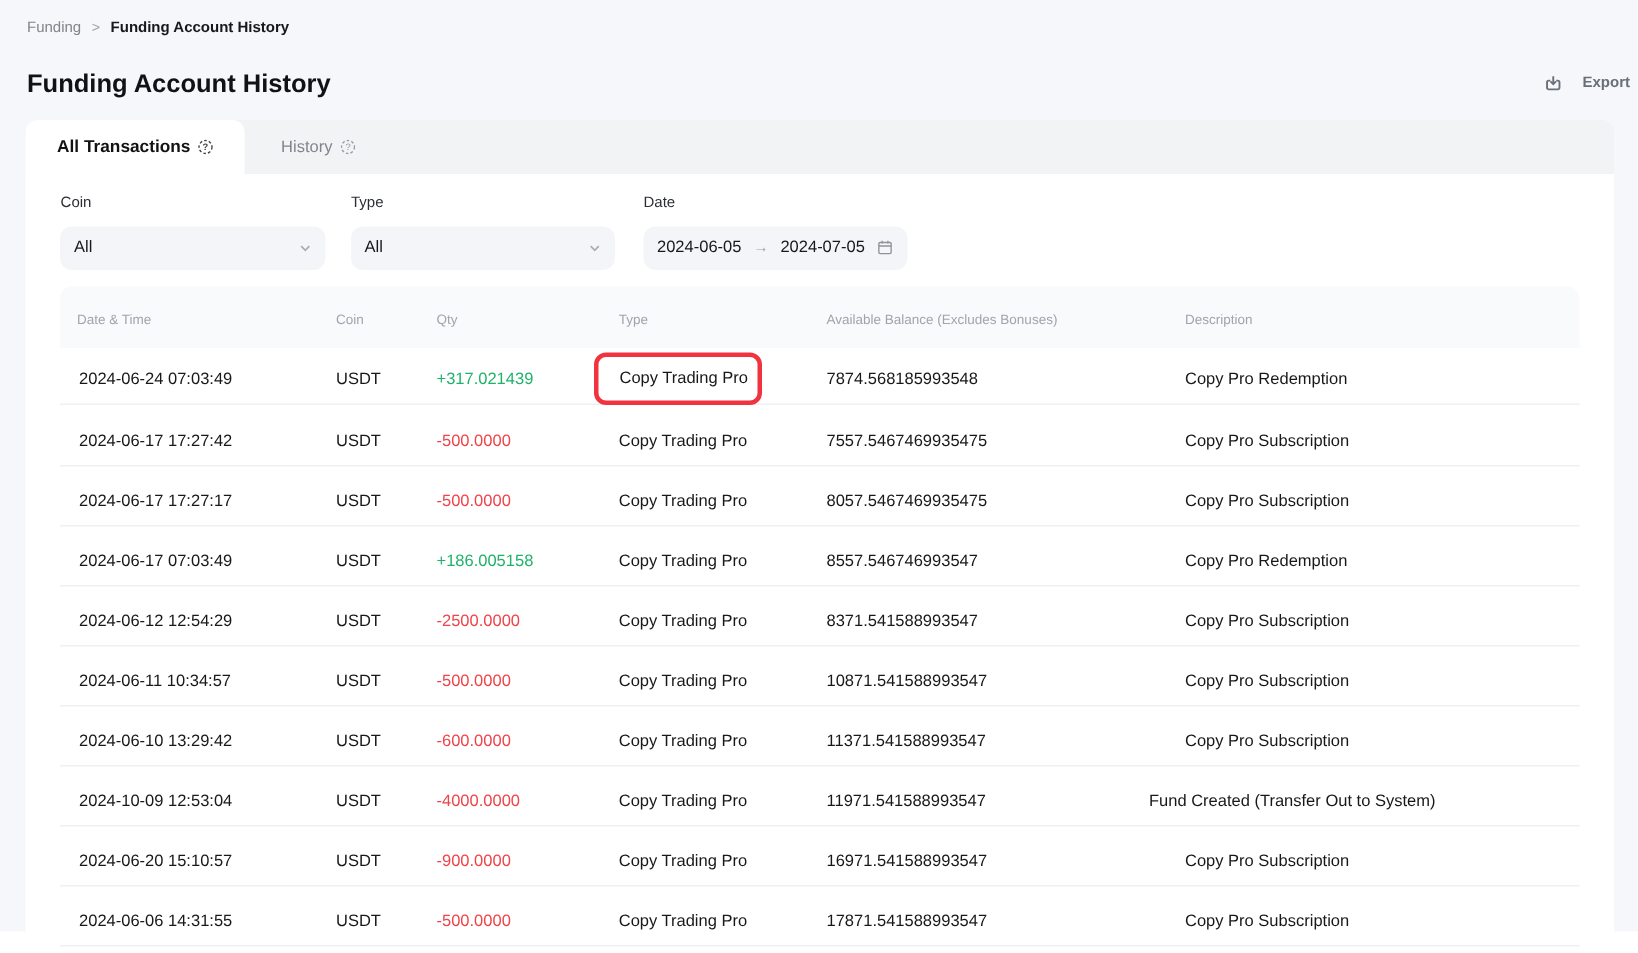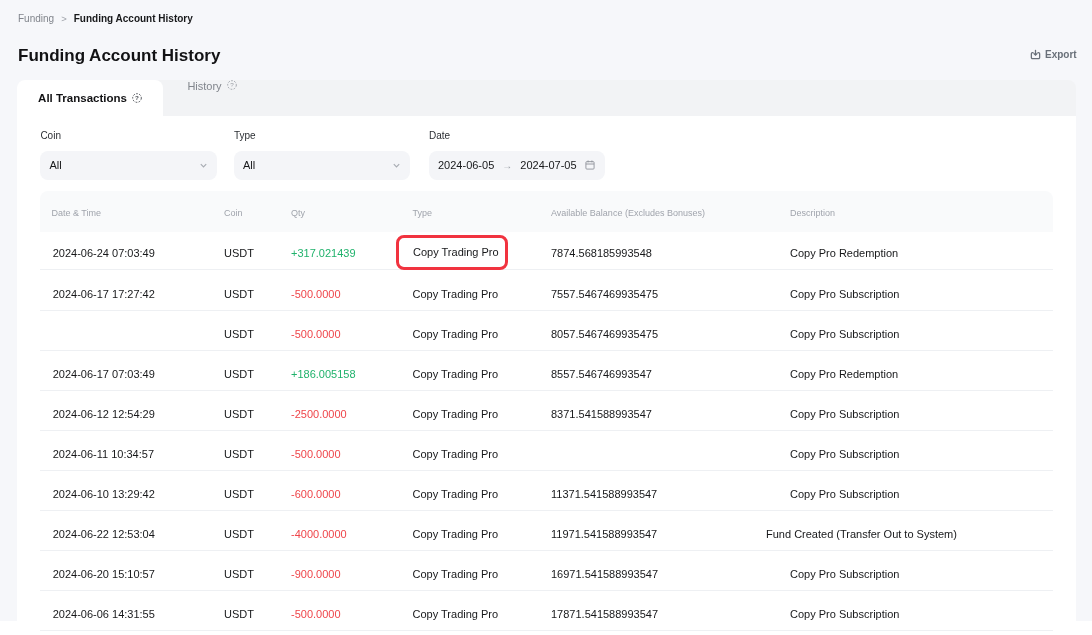--- a/index.html
+++ b/index.html
@@ -2,25 +2,25 @@
 <html><head><meta charset="utf-8">
 <style>
 *{margin:0;padding:0;box-sizing:border-box}
 html,body{width:1092px;height:635px;overflow:hidden}
 body{background:#fff;font-family:"Liberation Sans",sans-serif;color:#17181a;position:relative}
 .pagebg{position:absolute;left:0;top:0;width:1092px;height:620.6px;background:#f6f7fa}
 .crumbs{position:absolute;left:18px;top:13px;font-size:10px;line-height:12px;color:#81858c}
 .crumbs .sep{color:#9ea2a9;margin:0 7px;font-size:9.5px;position:relative;top:-.5px}
 .crumbs b{color:#17181a;font-weight:700}
 h1{position:absolute;left:18px;top:46px;font-size:17px;line-height:20px;font-weight:700;color:#121214}
-.export{position:absolute;left:1030px;top:49px;font-size:10px;font-weight:700;color:#697079;display:flex;gap:4px;height:12px}
+.export{position:absolute;left:1030px;top:49px;font-size:10px;font-weight:700;color:#697079;display:flex;align-items:center;gap:14px;height:12px}
 .card{position:absolute;left:17px;top:80px;width:1059px;height:555px}
 .tabstrip{position:absolute;left:0;top:0;width:100%;height:36px;background:#f2f3f5;border-radius:8px 8px 0 0}
 .tab-active{position:absolute;left:0;top:0;width:146px;height:36px;background:#fff;border-radius:8px 8px 0 0;display:flex;align-items:center;justify-content:center;font-size:11.5px;font-weight:700;color:#121214;gap:5px}
-.tab-hist{position:absolute;left:139px;top:0;width:112px;height:36px;display:flex;align-items:flex-start;justify-content:center;font-size:11px;font-weight:400;color:#81858c;gap:5px}
+.tab-hist{position:absolute;left:139px;top:0;width:112px;height:36px;display:flex;align-items:center;justify-content:center;font-size:11px;font-weight:400;color:#81858c;gap:5px}
 .content{position:absolute;left:0;top:36px;width:100%;height:519px;background:#fff}
 .flabel{position:absolute;font-size:10px;line-height:12px;color:#2b2e33}
 .fbox{position:absolute;top:34.5px;height:29.5px;background:#f4f5f8;border-radius:8px;font-size:11px;font-weight:400;color:#17181a;display:flex;align-items:center;padding:0 9px;white-space:nowrap}
 .fbox .chev{position:absolute;right:9px;top:10px}
 .thead{position:absolute;left:23px;top:74.5px;width:1013px;height:41.5px;background:#f9fafb;border-radius:8px 8px 0 0}
 .thead span{position:absolute;top:17.5px;font-size:9px;color:#a0a4ac;white-space:nowrap}
 .row{position:absolute;left:23px;width:1013px;height:40.1px;border-bottom:1px solid #eef0f3}
 .row span{position:absolute;top:0;line-height:46px;font-size:11px;font-weight:400;color:#17181a;white-space:nowrap}
 .row .grn{color:#20b26c}
 .row .red{color:#ef454a}
@@ -86,20 +86,21 @@
       </div>
 <div class="row" style="top:154.5px">
         <span style="left:12.7px">2024-06-17 17:27:42</span>
         <span style="left:184.0px">USDT</span>
         <span class="red" style="left:251.0px">-500.0000</span>
         <span style="left:372.5px">Copy Trading Pro</span>
         <span style="left:511.0px">7557.5467469935475</span>
         <span style="left:750.0px">Copy Pro Subscription</span>
       </div>
 <div class="row" style="top:194.6px">
+        <span style="left:12.7px">2024-06-17 17:27:17</span>
         <span style="left:184.0px">USDT</span>
         <span class="red" style="left:251.0px">-500.0000</span>
         <span style="left:372.5px">Copy Trading Pro</span>
         <span style="left:511.0px">8057.5467469935475</span>
         <span style="left:750.0px">Copy Pro Subscription</span>
       </div>
 <div class="row" style="top:234.7px">
         <span style="left:12.7px">2024-06-17 07:03:49</span>
         <span style="left:184.0px">USDT</span>
         <span class="grn" style="left:251.0px">+186.005158</span>
@@ -113,32 +114,33 @@
         <span class="red" style="left:251.0px">-2500.0000</span>
         <span style="left:372.5px">Copy Trading Pro</span>
         <span style="left:511.0px">8371.541588993547</span>
         <span style="left:750.0px">Copy Pro Subscription</span>
       </div>
 <div class="row" style="top:314.9px">
         <span style="left:12.7px">2024-06-11 10:34:57</span>
         <span style="left:184.0px">USDT</span>
         <span class="red" style="left:251.0px">-500.0000</span>
         <span style="left:372.5px">Copy Trading Pro</span>
+        <span style="left:511.0px">10871.541588993547</span>
         <span style="left:750.0px">Copy Pro Subscription</span>
       </div>
 <div class="row" style="top:355.0px">
         <span style="left:12.7px">2024-06-10 13:29:42</span>
         <span style="left:184.0px">USDT</span>
         <span class="red" style="left:251.0px">-600.0000</span>
         <span style="left:372.5px">Copy Trading Pro</span>
         <span style="left:511.0px">11371.541588993547</span>
         <span style="left:750.0px">Copy Pro Subscription</span>
       </div>
 <div class="row" style="top:395.1px">
-        <span style="left:12.7px">2024-06-22 12:53:04</span>
+        <span style="left:12.7px">2024-10-09 12:53:04</span>
         <span style="left:184.0px">USDT</span>
         <span class="red" style="left:251.0px">-4000.0000</span>
         <span style="left:372.5px">Copy Trading Pro</span>
         <span style="left:511.0px">11971.541588993547</span>
         <span style="left:726px">Fund Created (Transfer Out to System)</span>
       </div>
 <div class="row" style="top:435.2px">
         <span style="left:12.7px">2024-06-20 15:10:57</span>
         <span style="left:184.0px">USDT</span>
         <span class="red" style="left:251.0px">-900.0000</span>

